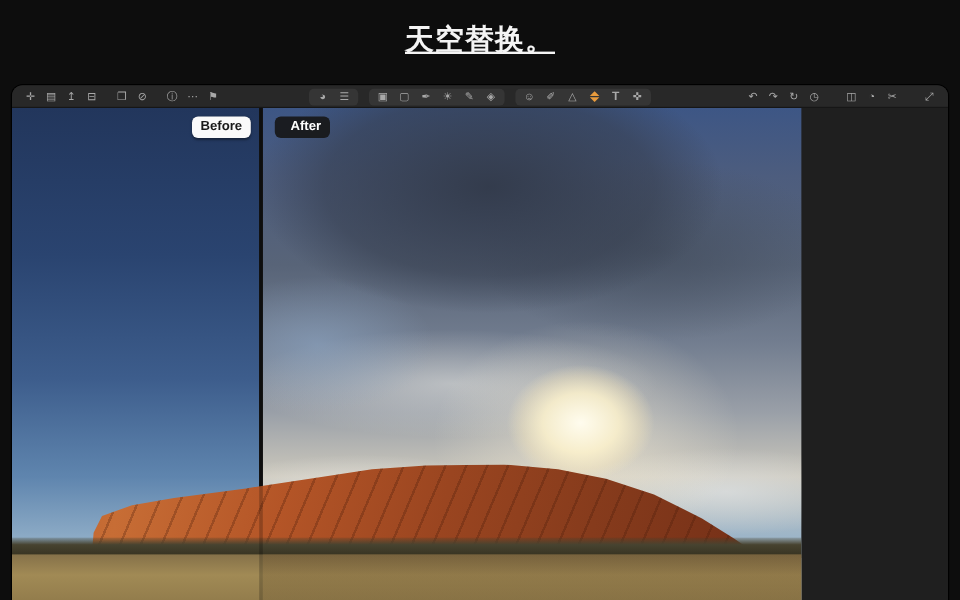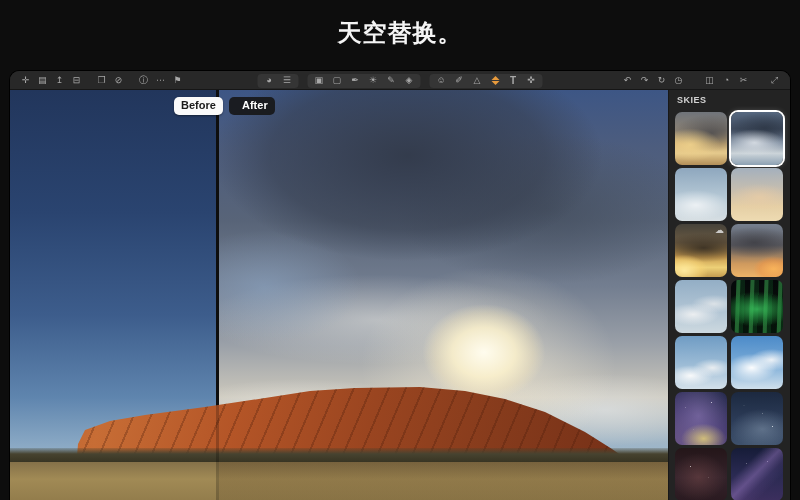--- a/index.html
+++ b/index.html
@@ -3,20 +3,21 @@
 <meta charset="utf-8">
 <style>
   * { margin:0; padding:0; box-sizing:border-box; }
   html,body { width:800px; height:500px; overflow:hidden; }
   body { background:#0d0d0d; font-family:"Liberation Sans", sans-serif; position:relative; }
 
   .page-title {
     position:absolute; top:17px; left:0; width:100%;
     text-align:center; color:#f4f4f4; font-size:24px; font-weight:600;
     letter-spacing:1px;
+    text-decoration:underline;
   }
 
   .app-window {
     position:absolute; left:10px; top:71px; width:780px; height:429px;
     background:#1f1f1f; border-radius:9px 9px 0 0; overflow:hidden;
     box-shadow:0 0 0 1px #000;
   }
 
   
   .toolbar {
@@ -95,21 +96,21 @@
   }
   .seam {
     position:absolute; left:206px; top:0; width:3px; height:410px;
     background:rgba(0,0,0,0.22); z-index:4;
   }
   .label-pill {
     position:absolute; top:7px; z-index:5;
     font-size:11px; font-weight:700; line-height:1;
     padding:3px 7px 4px; border-radius:5px;
   }
-  .label-before { left:164px; background:#fafafa; color:#1a1a1a; box-shadow:0 1px 2px rgba(0,0,0,0.4); }
+  .label-before { left:150px; background:#fafafa; color:#1a1a1a; box-shadow:0 1px 2px rgba(0,0,0,0.4); }
   .label-after { left:219px; background:rgba(22,22,22,0.9); color:#fff;padding-left:13px; }
 
   
   .skies-panel {
     position:absolute; right:0; top:19px; width:122px; height:410px;
     background:#232323; border-left:1px solid #181818;
   }
   .skies-title {
     position:absolute; left:8px; top:5px;
     color:#d2d2d2; font-size:9px; font-weight:700; letter-spacing:0.5px;
@@ -210,35 +211,14 @@
       <div class="rock"></div>
       <div class="treeline"></div>
       <div class="grass"></div>
       <div class="grass-shade"></div>
     </div>
     <div class="seam"></div>
     <span class="label-pill label-before">Before</span>
     <span class="label-pill label-after">After</span>
   </div>
 
-  <div class="skies-panel">
-    <div class="skies-title">SKIES</div>
-    <div class="thumb-grid">
-      <div class="thumb t1"></div>
-      <div class="thumb t2 selected"></div>
-      <div class="thumb t3"></div>
-      <div class="thumb t4"></div>
-      <div class="thumb t5">
-        <span class="thumb-badge">☁</span>
-      </div>
-      <div class="thumb t6"></div>
-      <div class="thumb t7"></div>
-      <div class="thumb t8"></div>
-      <div class="thumb t9"></div>
-      <div class="thumb t10"></div>
-      <div class="thumb t11"></div>
-      <div class="thumb t12"></div>
-      <div class="thumb t13"></div>
-      <div class="thumb t14"></div>
-    </div>
-  </div>
 
 </div>
 
 </body></html>

